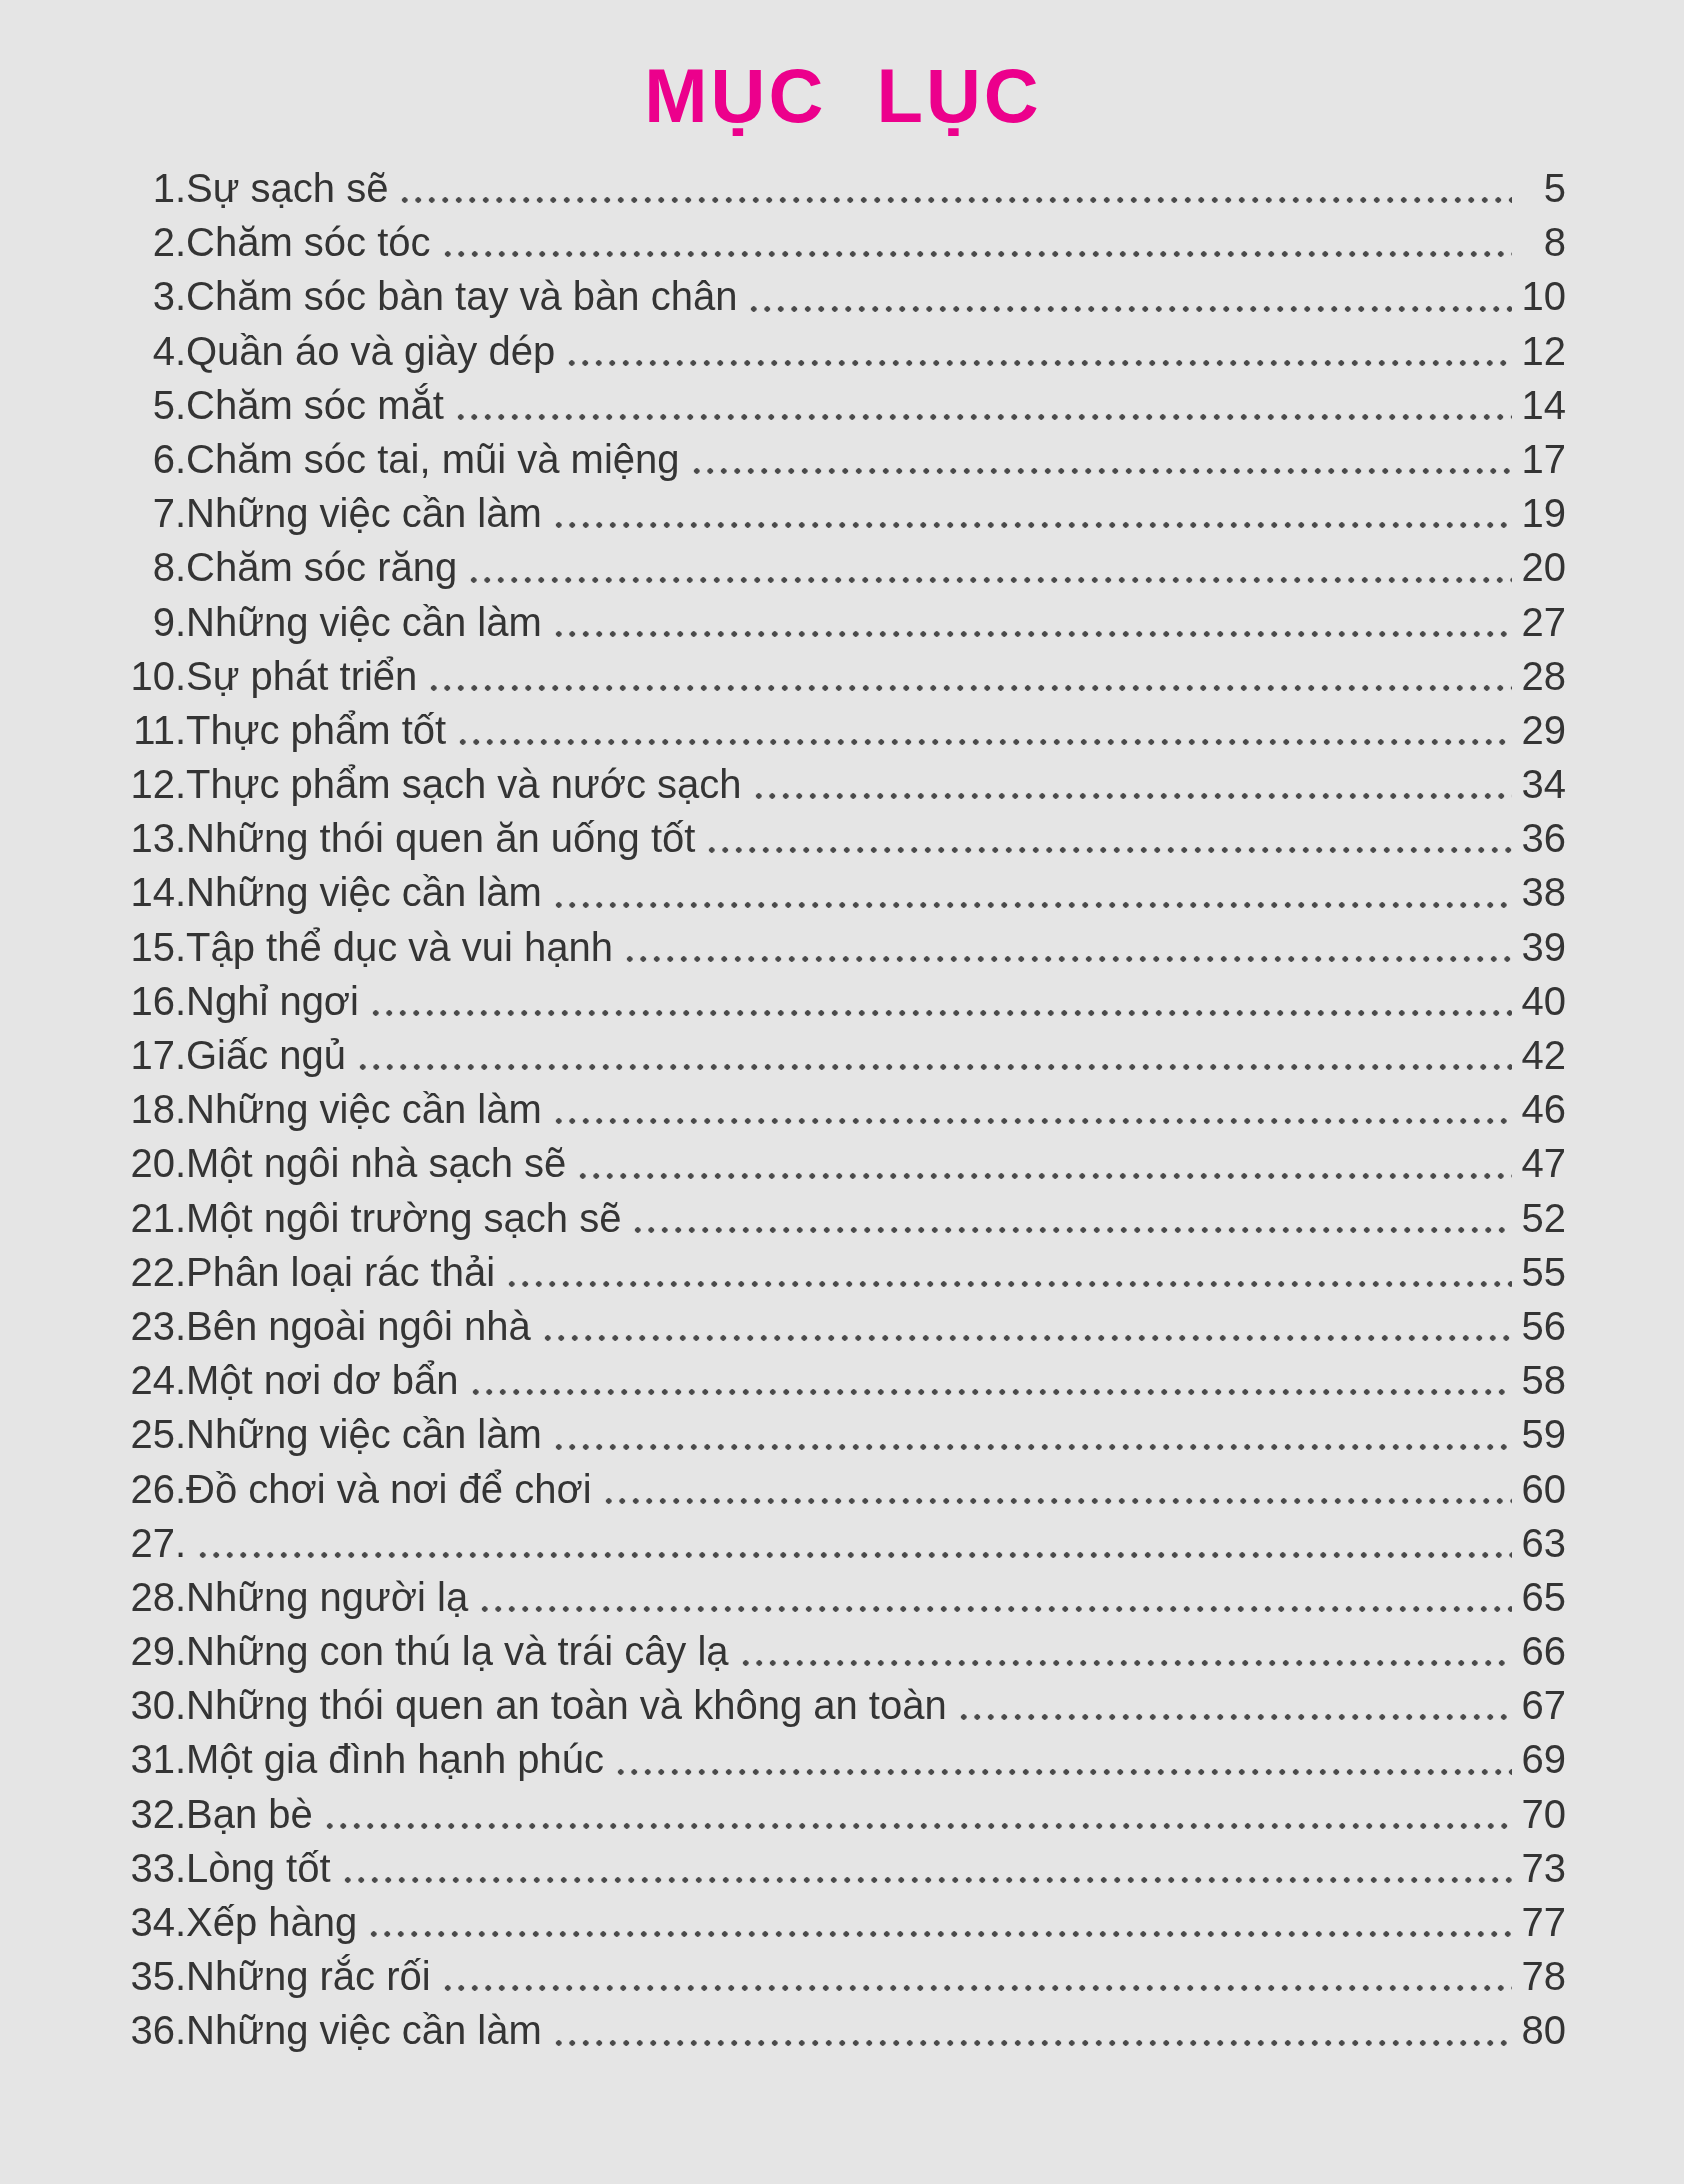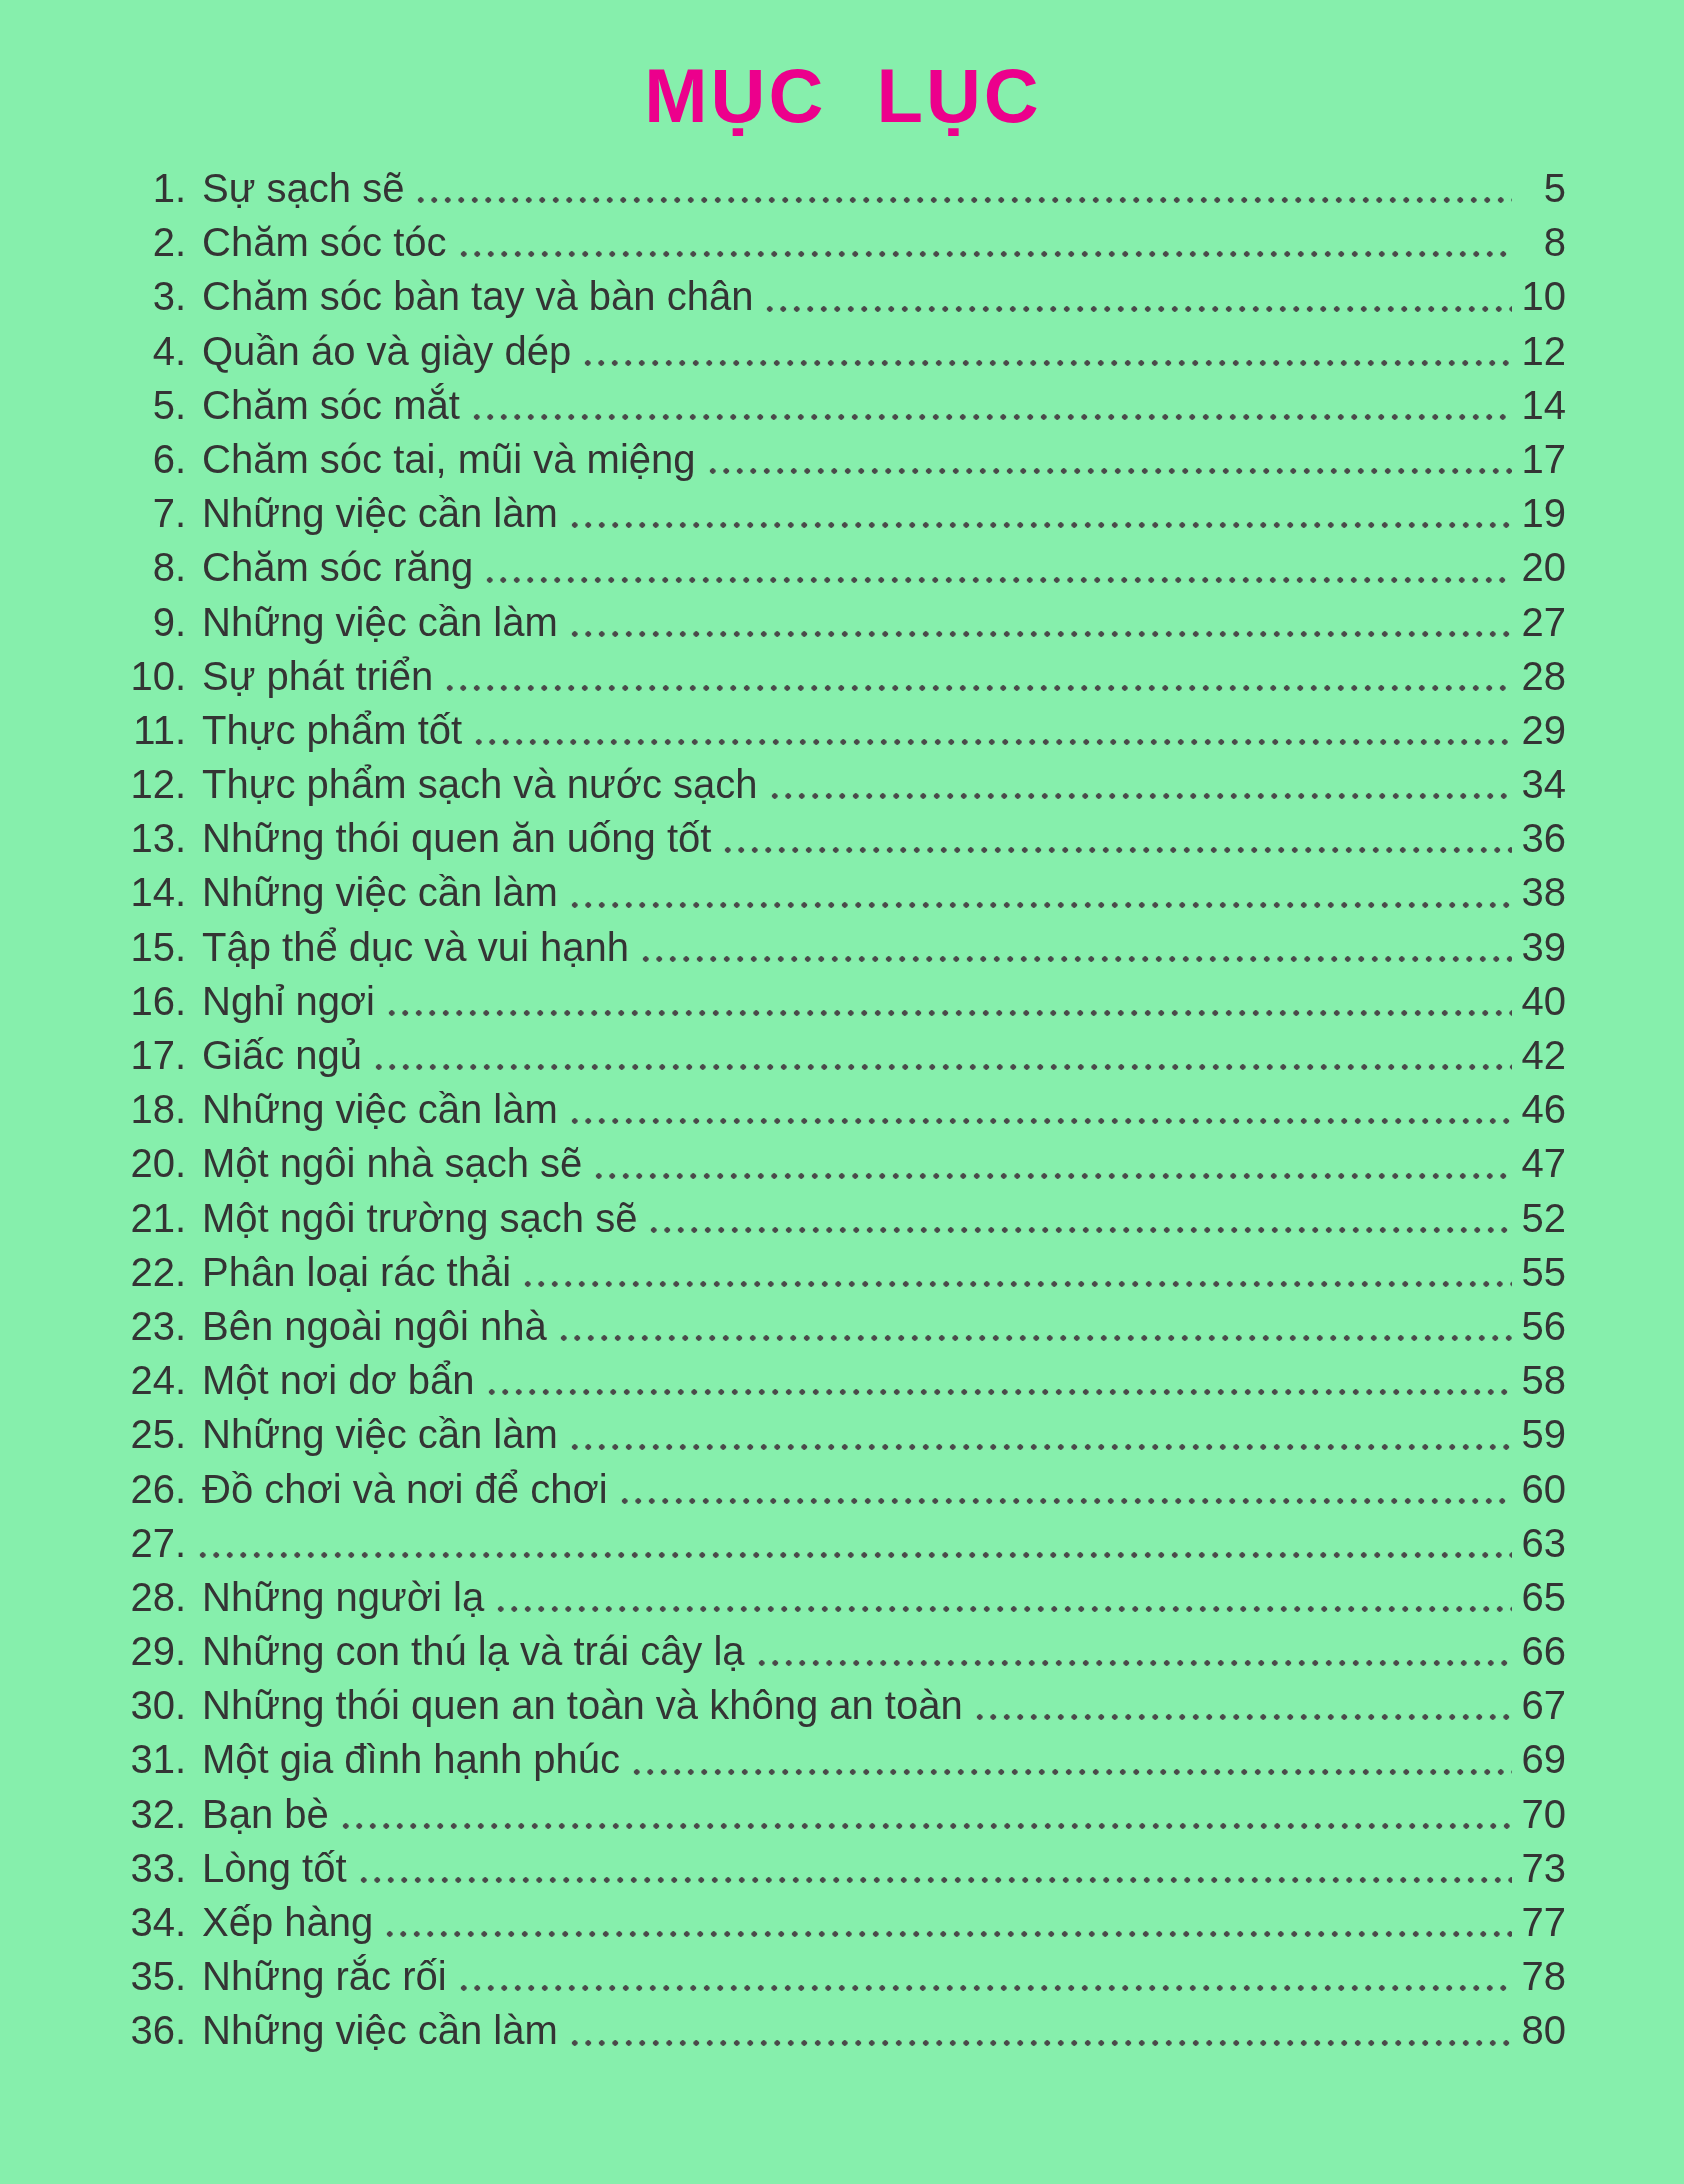--- a/index.html
+++ b/index.html
@@ -12,21 +12,21 @@
     height: 2184px;
     font-family: "Liberation Sans", "DejaVu Sans", sans-serif;
     color: #343434;
     overflow: hidden;
   }
   .page {
     box-sizing: border-box;
     width: 1684px;
     height: 2184px;
     padding: 52px 118px 30px 120px;
-    background: #86efac;
+    background: #e5e5e5;
   }
   .title {
     margin: 0 0 22px 0;
     text-align: center;
     font-size: 76px;
     font-weight: 800;
     letter-spacing: 3px;
     word-spacing: 26px;
     color: #ec008c;
     font-family: "Liberation Sans", "DejaVu Sans", sans-serif;
@@ -44,21 +44,20 @@
   }
   .num {
     display: inline-block;
     width: 66px;
     text-align: right;
     flex: 0 0 auto;
     color: #343434;
   }
   .label {
     flex: 0 0 auto;
-    margin-left: 16px;
     color: #343434;
   }
   .leader {
     flex: 1 1 auto;
     align-self: flex-end;
     height: 12px;
     margin: 0 8px 9px 10px;
     background-image: radial-gradient(circle, #4a4a4a 2.5px, rgba(0,0,0,0) 3px);
     background-size: 13.5px 12px;
     background-repeat: repeat-x;

